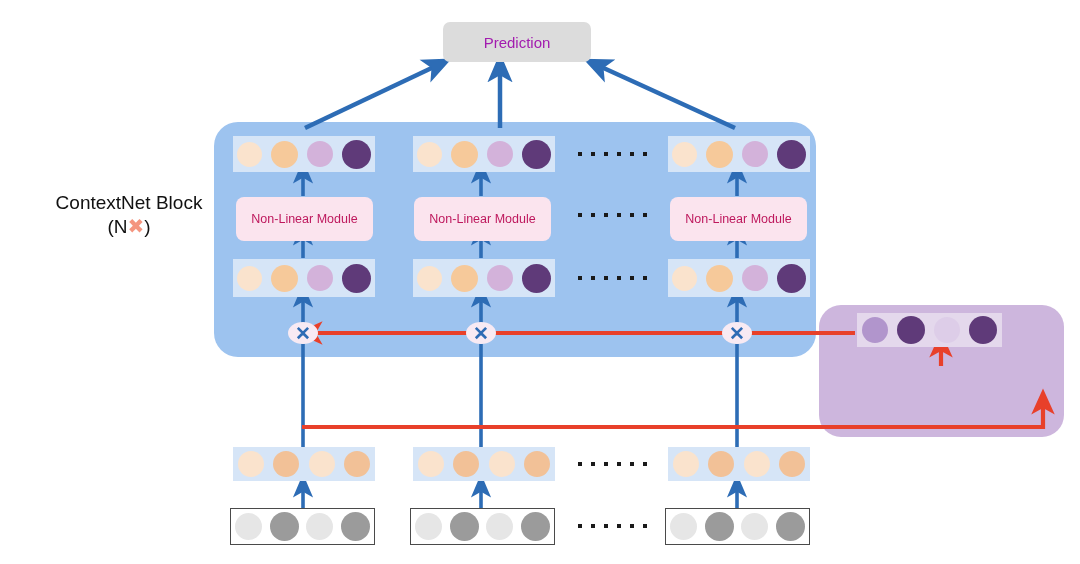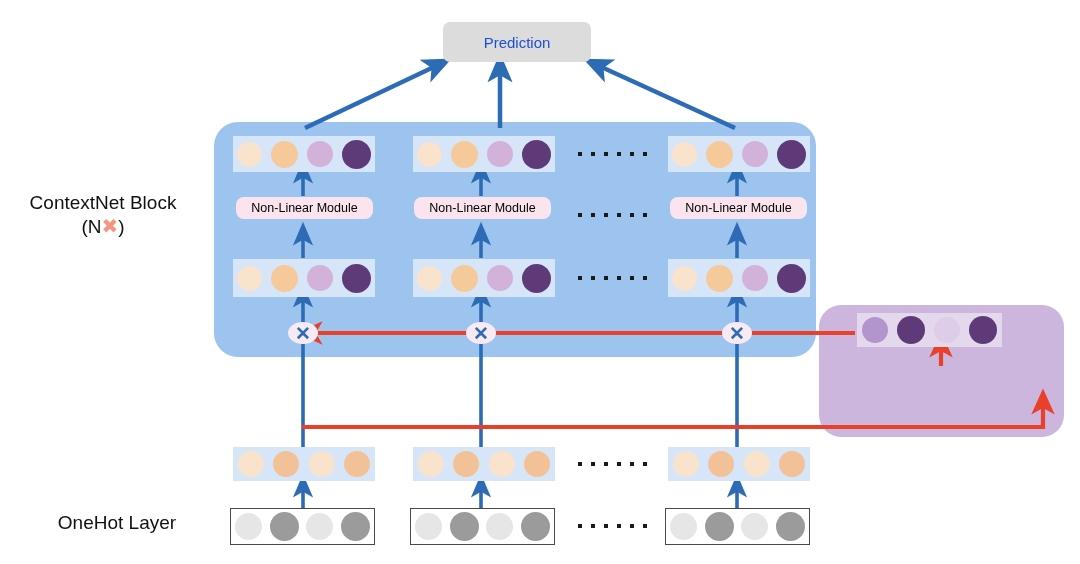--- a/index.html
+++ b/index.html
@@ -24,21 +24,21 @@
     left: 443px;
     top: 22px;
     width: 148px;
     height: 40px;
     background: #dcdcdc;
     border-radius: 7px;
     display: flex;
     align-items: center;
     justify-content: center;
     font-size: 15px;
-    color: #1d4ed8;
+    color: #a21caf;
   }
 
   
   .contextnet-block {
     left: 214px;
     top: 122px;
     width: 602px;
     height: 235px;
     background: #9dc3ef;
     border-radius: 24px;
@@ -67,27 +67,27 @@
     background: #ffffff;
     border: 1px solid #4a4a4a;
   }
   .dot {
     border-radius: 50%;
     flex: 0 0 auto;
   }
 
   
   .nlm {
-    height: 22px;
+    height: 44px;
     background: #fbe4ee;
     border-radius: 8px;
     display: flex;
     align-items: center;
     justify-content: center;
-    color: #000000;
+    color: #be185d;
     font-size: 12.5px;
     white-space: nowrap;
   }
 
   
   .cem {
     left: 831px;
     top: 367px;
     width: 221px;
     height: 32px;
@@ -190,29 +190,28 @@
 
     <polyline points="302,427 1043,427 1043,402" fill="none" stroke="#e8402a" stroke-width="4.2" marker-end="url(#rhead)"></polyline>
 
     <line x1="941" y1="366" x2="941" y2="345" stroke="#e8402a" stroke-width="4.2" marker-end="url(#rhead)"></line>
   </svg>
 
   <div class="abs prediction-box">
     <span>Prediction</span>
   </div>
 
-  <div class="abs side-label lbl-center" style="left:8px; top:192px; width:190px;">
+  <div class="abs side-label lbl-center" style="left:34px; top:192px; width:190px;">
     <div>ContextNet Block</div>
     <div>
       <span>(N</span><span class="mult">✖</span><span>)</span>
     </div>
   </div>
 
 
-  <div class="abs side-label" style="left:22px; top:512px; width:190px; text-align:center;">OneHot Layer</div>
 
   <div class="abs vec vec-blue" style="left:233px; top:136px; width:142px; height:36px;">
     <span class="dot" style="width:25px;height:25px;background:#fae3cd;"></span>
     <span class="dot" style="width:27px;height:27px;background:#f6c99a;"></span>
     <span class="dot" style="width:26px;height:26px;background:#d3b2da;"></span>
     <span class="dot" style="width:29px;height:29px;background:#5f3a79;"></span>
   </div>
   <div class="abs vec vec-blue" style="left:413px; top:136px; width:142px; height:36px;">
     <span class="dot" style="width:25px;height:25px;background:#fae3cd;"></span>
     <span class="dot" style="width:27px;height:27px;background:#f6c99a;"></span>

